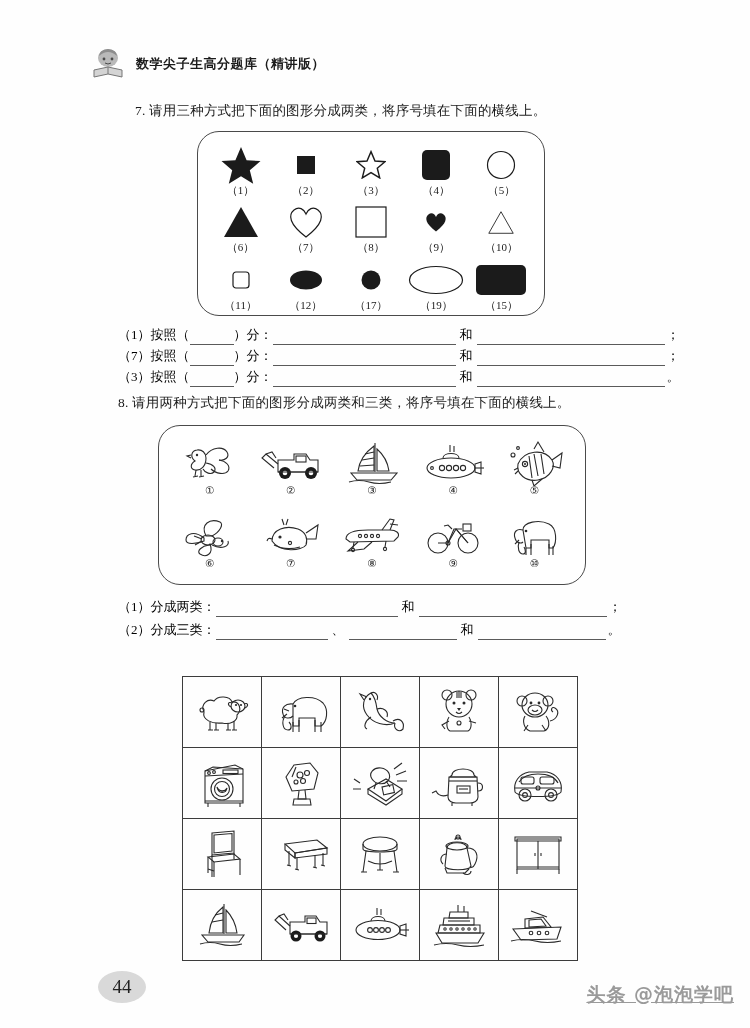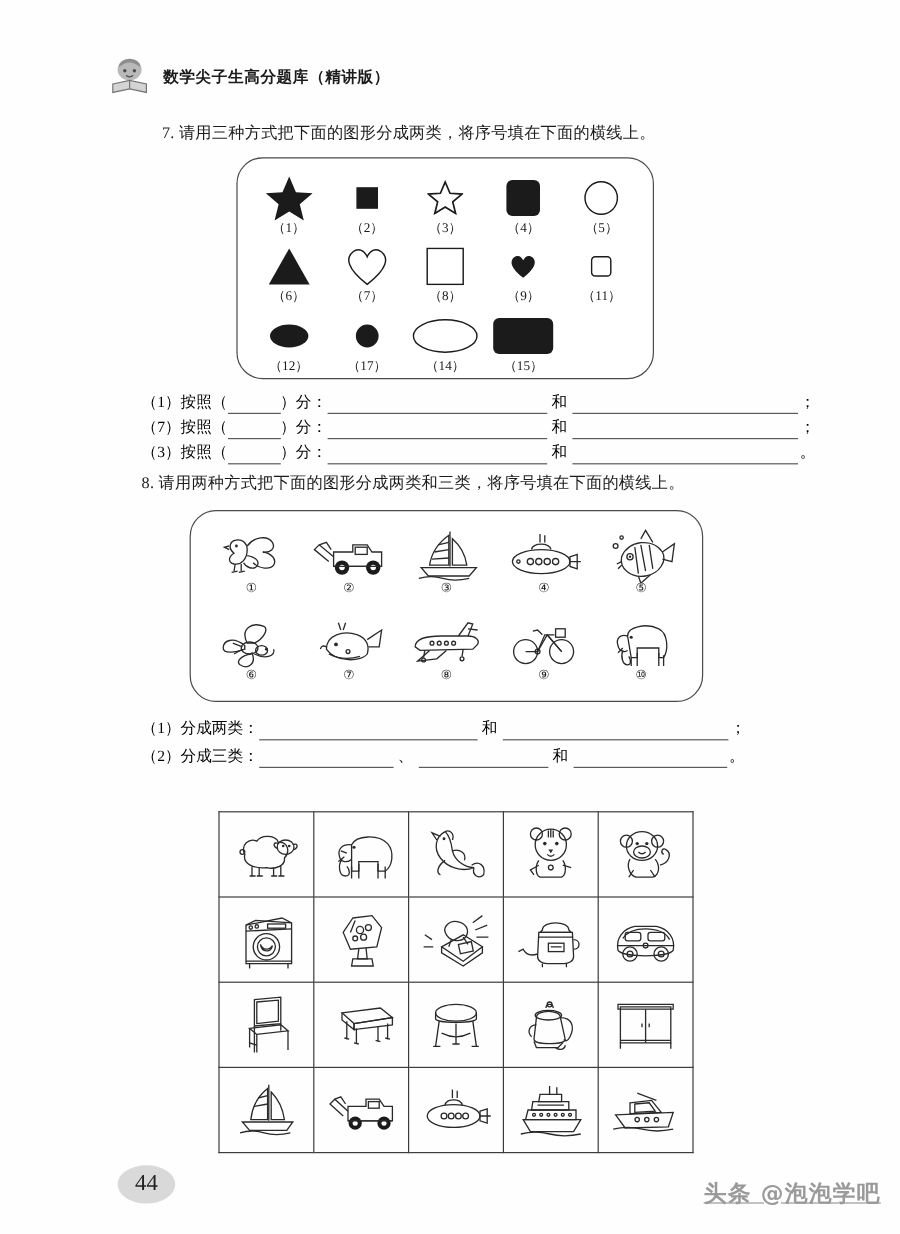--- a/index.html
+++ b/index.html
@@ -222,20 +222,28 @@
 
       <div class="shape-cell">
         <span class="shape-art">
           <svg width="24" height="22" viewBox="0 0 38 34">
               <path d="M19 32 C2 19 1 10 7 5 C12 1 17 4 19 9 C21 4 26 1 31 5 C37 10 36 19 19 32Z" fill="#1b1b1b"></path>
             </svg>
         </span>
         <span class="shape-label">（9）</span>
       </div>
 
+      <div class="shape-cell">
+        <span class="shape-art">
+          <svg width="26" height="23" viewBox="0 0 36 32">
+              <polygon points="18,1 35,31 1,31" fill="none" stroke="#1b1b1b" stroke-width="1.2"></polygon>
+            </svg>
+        </span>
+        <span class="shape-label">（10）</span>
+      </div>
 
       <div class="shape-cell">
         <span class="shape-art">
           <svg width="18" height="18" viewBox="0 0 18 18">
               <rect x="1" y="1" width="16" height="16" rx="3" fill="none" stroke="#1b1b1b" stroke-width="1.2"></rect>
             </svg>
         </span>
         <span class="shape-label">（11）</span>
       </div>
 
@@ -256,21 +264,21 @@
         </span>
         <span class="shape-label">（17）</span>
       </div>
 
       <div class="shape-cell">
         <span class="shape-art">
           <svg width="56" height="30" viewBox="0 0 56 30">
               <ellipse cx="28" cy="15" rx="26.5" ry="13.5" fill="none" stroke="#1b1b1b" stroke-width="1.2"></ellipse>
             </svg>
         </span>
-        <span class="shape-label">（14）</span>
+        <span class="shape-label">（19）</span>
       </div>
 
       <div class="shape-cell">
         <span class="shape-art">
           <svg width="52" height="32" viewBox="0 0 52 32">
               <rect x="1" y="1" width="50" height="30" rx="5" fill="#1b1b1b"></rect>
             </svg>
         </span>
         <span class="shape-label">（15）</span>
       </div>

